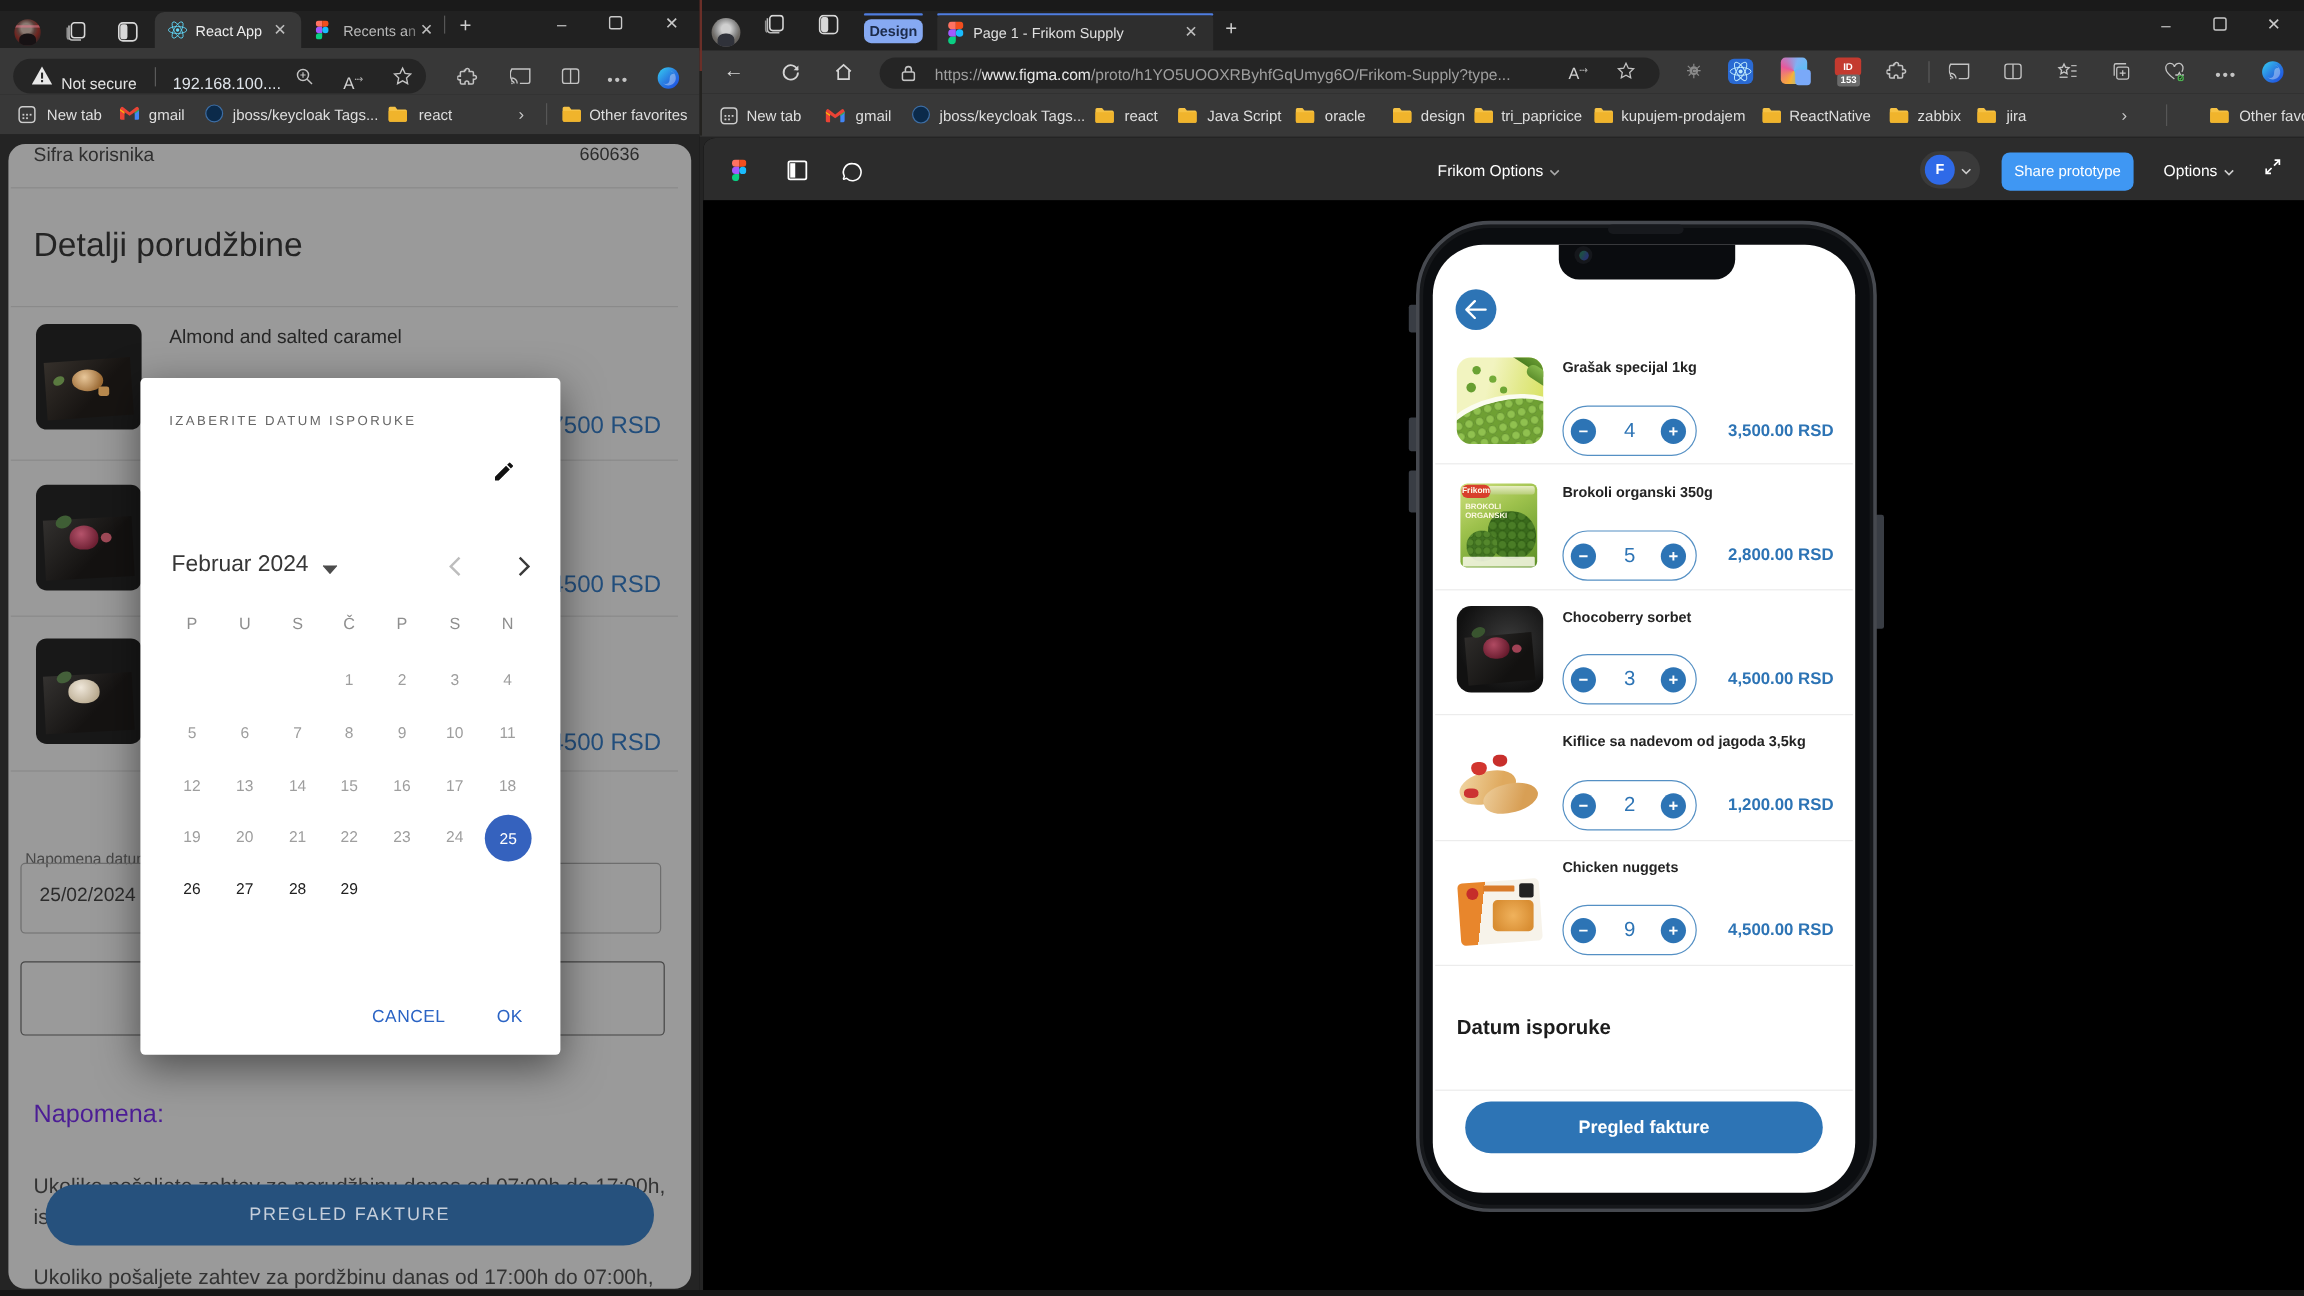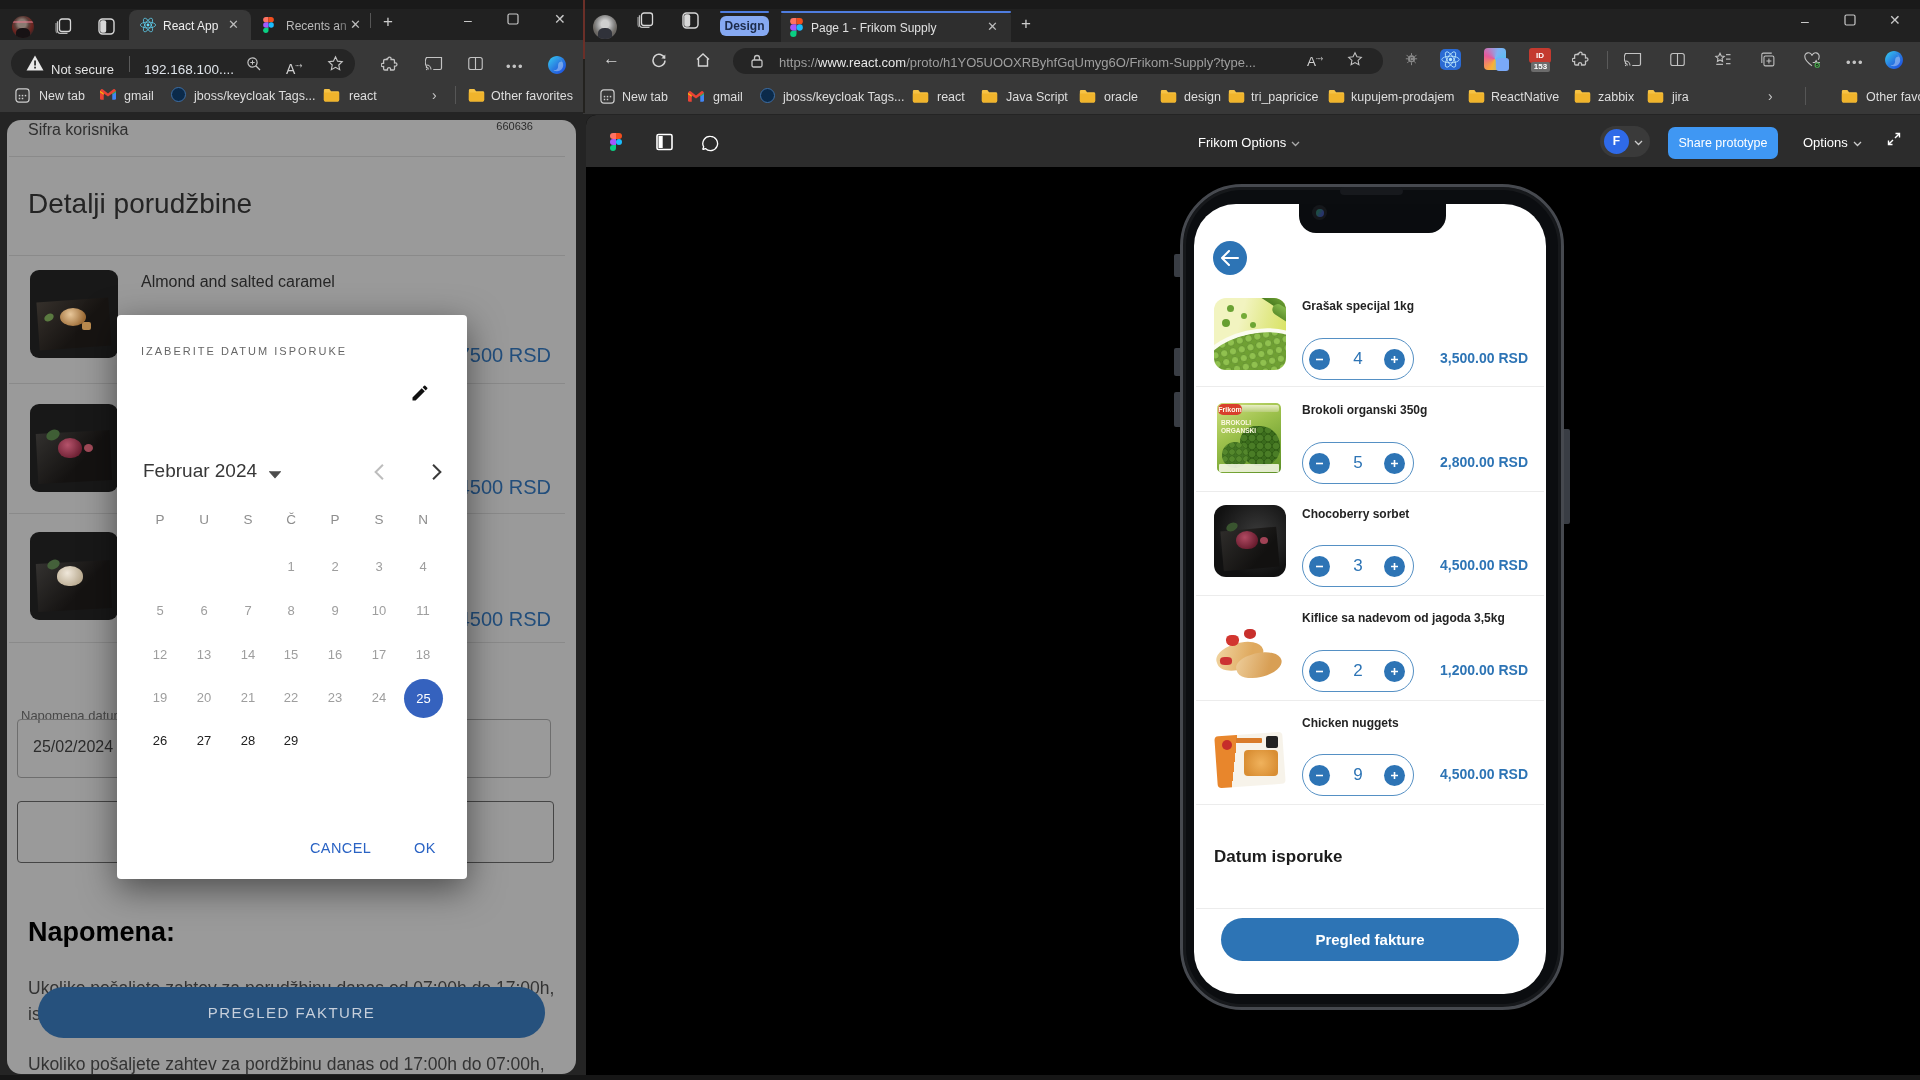--- a/index.html
+++ b/index.html
@@ -181,21 +181,21 @@
       <svg class="abs" style="left:468px;top:9px" width="17" height="14" viewBox="0 0 20 16">
           <path fill="#f6c244" d="M1 2.5A1.5 1.5 0 0 1 2.5 1h5l2 2.5h8A1.5 1.5 0 0 1 19 5v9a1.5 1.5 0 0 1-1.5 1.5h-15A1.5 1.5 0 0 1 1 14z"></path>
           <path fill="#f0b42c" d="M1 5h18v9a1.5 1.5 0 0 1-1.5 1.5h-15A1.5 1.5 0 0 1 1 14z"></path>
         </svg>
       <div class="abs" style="left:491px;top:10px">Other favorites</div>
     </div>
     <div id="lw-content" class="abs">
       <div id="lw-page" class="abs">
 
         <div class="abs" style="left:21px;top:1px;font-size:16px;color:#2f2f2f">Sifra korisnika</div>
-        <div class="abs" style="right:43px;top:0px;font-size:11px;color:#2b2b2b">660636</div>
+        <div class="abs" style="right:43px;top:0px;font-size:15px;color:#2b2b2b">660636</div>
         <div class="ldiv abs" style="top:36px"></div>
         <div class="abs" style="left:21px;top:68px;font-size:28px;color:#242424">Detalji porudžbine</div>
         <div class="ldiv abs" style="top:135px"></div>
 
         <div class="limg abs" style="top:150px">
             <div class="abs" style="left:8px;top:30px;width:72px;height:48px;background:linear-gradient(135deg,#35302b,#171412 60%);transform:rotate(-4deg)"></div>
             <div class="abs" style="left:30px;top:38px;width:26px;height:18px;border-radius:50%;background:radial-gradient(circle at 40% 35%,#e8c79a,#9c6b35 75%)"></div>
             <div class="abs" style="left:14px;top:44px;width:10px;height:7px;border-radius:50%;background:#5a7a40;transform:rotate(-30deg)"></div>
             <div class="abs" style="left:52px;top:52px;width:9px;height:8px;background:#b98a4e;border-radius:2px"></div>
           </div>
@@ -218,21 +218,21 @@
             <div class="abs" style="left:17px;top:28px;width:13px;height:9px;border-radius:50%;background:#44603a;transform:rotate(-25deg)"></div>
           </div>
         <div class="lprice abs" style="right:25px;top:488px">4500 RSD</div>
         <div class="ldiv abs" style="top:522px"></div>
 
         <div class="abs" style="left:14px;top:588px;font-size:13px;color:#484848">Napomena datum</div>
         <div class="abs" style="left:10px;top:599px;width:534px;height:59px;border:1px solid #6e6e6e;border-radius:4px"></div>
         <div class="abs" style="left:26px;top:618px;font-size:16px;color:#2c2c2c">25/02/2024</div>
         <div class="abs" style="left:10px;top:681px;width:537px;height:62px;border:1px solid #454545;border-radius:4px"></div>
 
-        <div class="abs" style="left:21px;top:797px;font-size:27px;font-weight:bold;color:#000000">Napomena:</div>
+        <div class="abs" style="left:21px;top:797px;font-size:21px;font-weight:normal;color:#4c1d95">Napomena:</div>
         <div class="abs" style="left:21px;top:855px;font-size:17.5px;color:#333;line-height:26px;width:540px">Ukoliko pošaljete zahtev za porudžbinu danas od 07:00h do 17:00h,<br>isporuka će biti</div>
         <div class="abs" style="left:31px;top:867px;width:507px;height:51px;border-radius:26px;background:#26517d;z-index:5"></div>
         <div class="abs" style="left:31px;top:884px;width:507px;text-align:center;font-size:15px;letter-spacing:1.5px;color:#c6cfdb;z-index:6">PREGLED FAKTURE</div>
         <div class="abs" style="left:21px;top:931px;font-size:17.5px;color:#333;line-height:26px;width:540px">Ukoliko pošaljete zahtev za pordžbinu danas od 17:00h do 07:00h,<br>isporuka će biti</div>
       </div>
     </div>
   </div>
 
   <div id="dlg" class="abs">
     <div class="abs" style="left:24px;top:30px;font-size:11px;letter-spacing:2px;color:#666">IZABERITE DATUM ISPORUKE</div>
@@ -334,21 +334,21 @@
           <path d="M14.3 2.5v4h-4z" fill="#d5d5d5"></path>
         </svg>
       <svg class="abs" style="left:112px;top:10px" width="16" height="16" viewBox="0 0 16 16">
           <path d="M2 7.5 8 2l6 5.5 M3.5 6.8V14h9V6.8" fill="none" stroke="#d5d5d5" stroke-width="1.4"></path>
         </svg>
       <div class="pill abs" style="left:150px;top:6px;width:650px;height:26px;border-radius:13px"></div>
       <svg class="abs" style="left:168px;top:12px" width="12" height="14" viewBox="0 0 12 14">
           <rect x="1" y="6" width="10" height="7" rx="1.5" fill="none" stroke="#c3c3c3" stroke-width="1.3"></rect>
           <path d="M3.5 6V4a2.5 2.5 0 0 1 5 0v2" fill="none" stroke="#c3c3c3" stroke-width="1.3"></path>
         </svg>
-      <div class="abs" style="left:196px;top:13px;font-size:13px;color:#9f9f9f">https://<span style="color:#e8e8e8">www.react.com</span>/proto/h1YO5UOOXRByhfGqUmyg6O/Frikom-Supply?type...</div>
+      <div class="abs" style="left:196px;top:13px;font-size:13px;color:#9f9f9f">https://<span style="color:#e8e8e8">www.figma.com</span>/proto/h1YO5UOOXRByhfGqUmyg6O/Frikom-Supply?type...</div>
       <div class="abs" style="left:724px;top:11px;font-size:13.5px;color:#cfcfcf">A<span style="font-size:9px;vertical-align:5px">⤑</span></div>
       <svg class="abs" style="left:764px;top:9px" width="16" height="16" viewBox="0 0 24 24">
           <path d="M12 2.5l2.9 6.2 6.6.8-4.9 4.6 1.3 6.6-5.9-3.3-5.9 3.3 1.3-6.6L2.5 9.5l6.6-.8z" fill="none" stroke="#c3c3c3" stroke-width="1.6"></path>
         </svg>
       <svg class="abs" style="left:820px;top:9px" width="17" height="17" viewBox="0 0 24 24">
           <g stroke="#8a8a8a" stroke-width="1.4" fill="none">
             <circle cx="12" cy="11" r="4.5" fill="#8a8a8a"></circle>
             <path d="M12 3v3M12 16v4M5 5.5l3 3M19 5.5l-3 3M4 11h3M17 11h3M6 17l2.5-2.5M18 17l-2.5-2.5"></path>
           </g>
           <text x="12" y="14" font-size="7" fill="#2c2c2c" text-anchor="middle" font-family="Liberation Sans">C</text>

